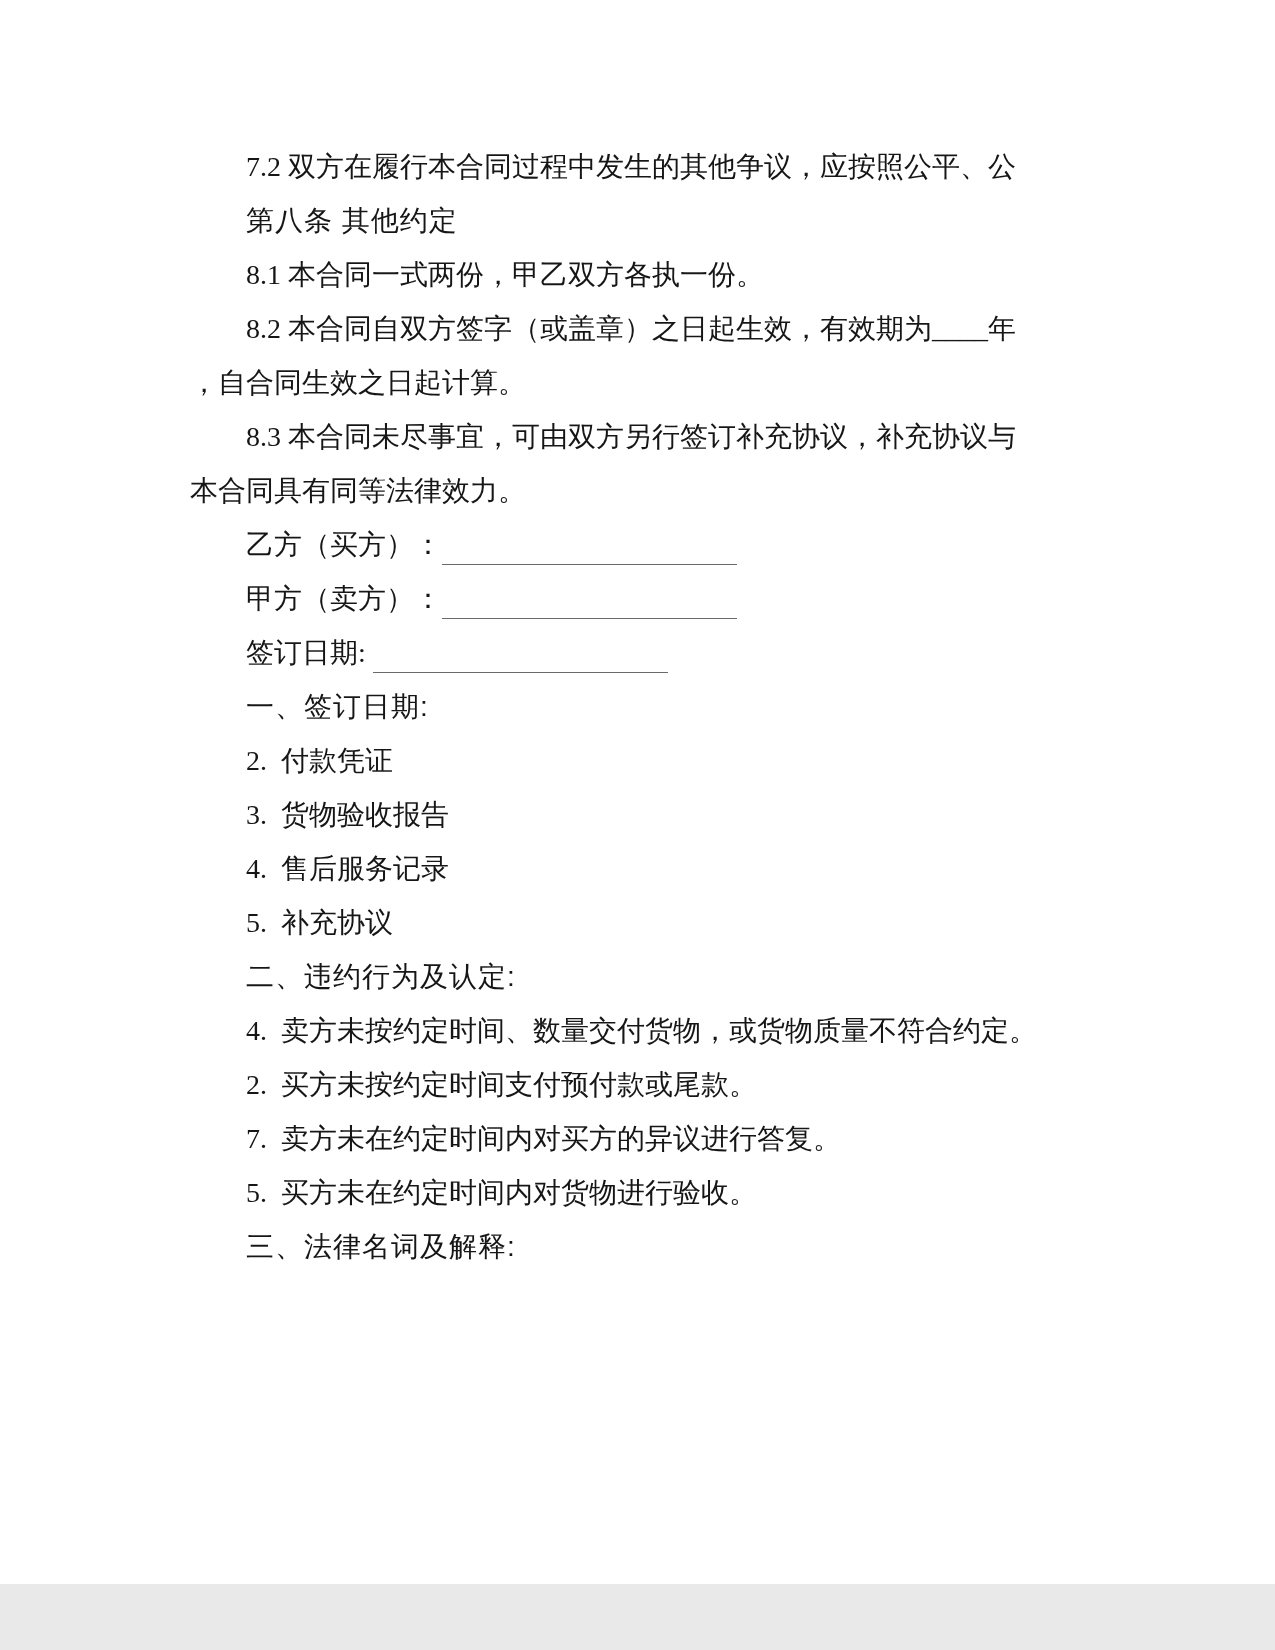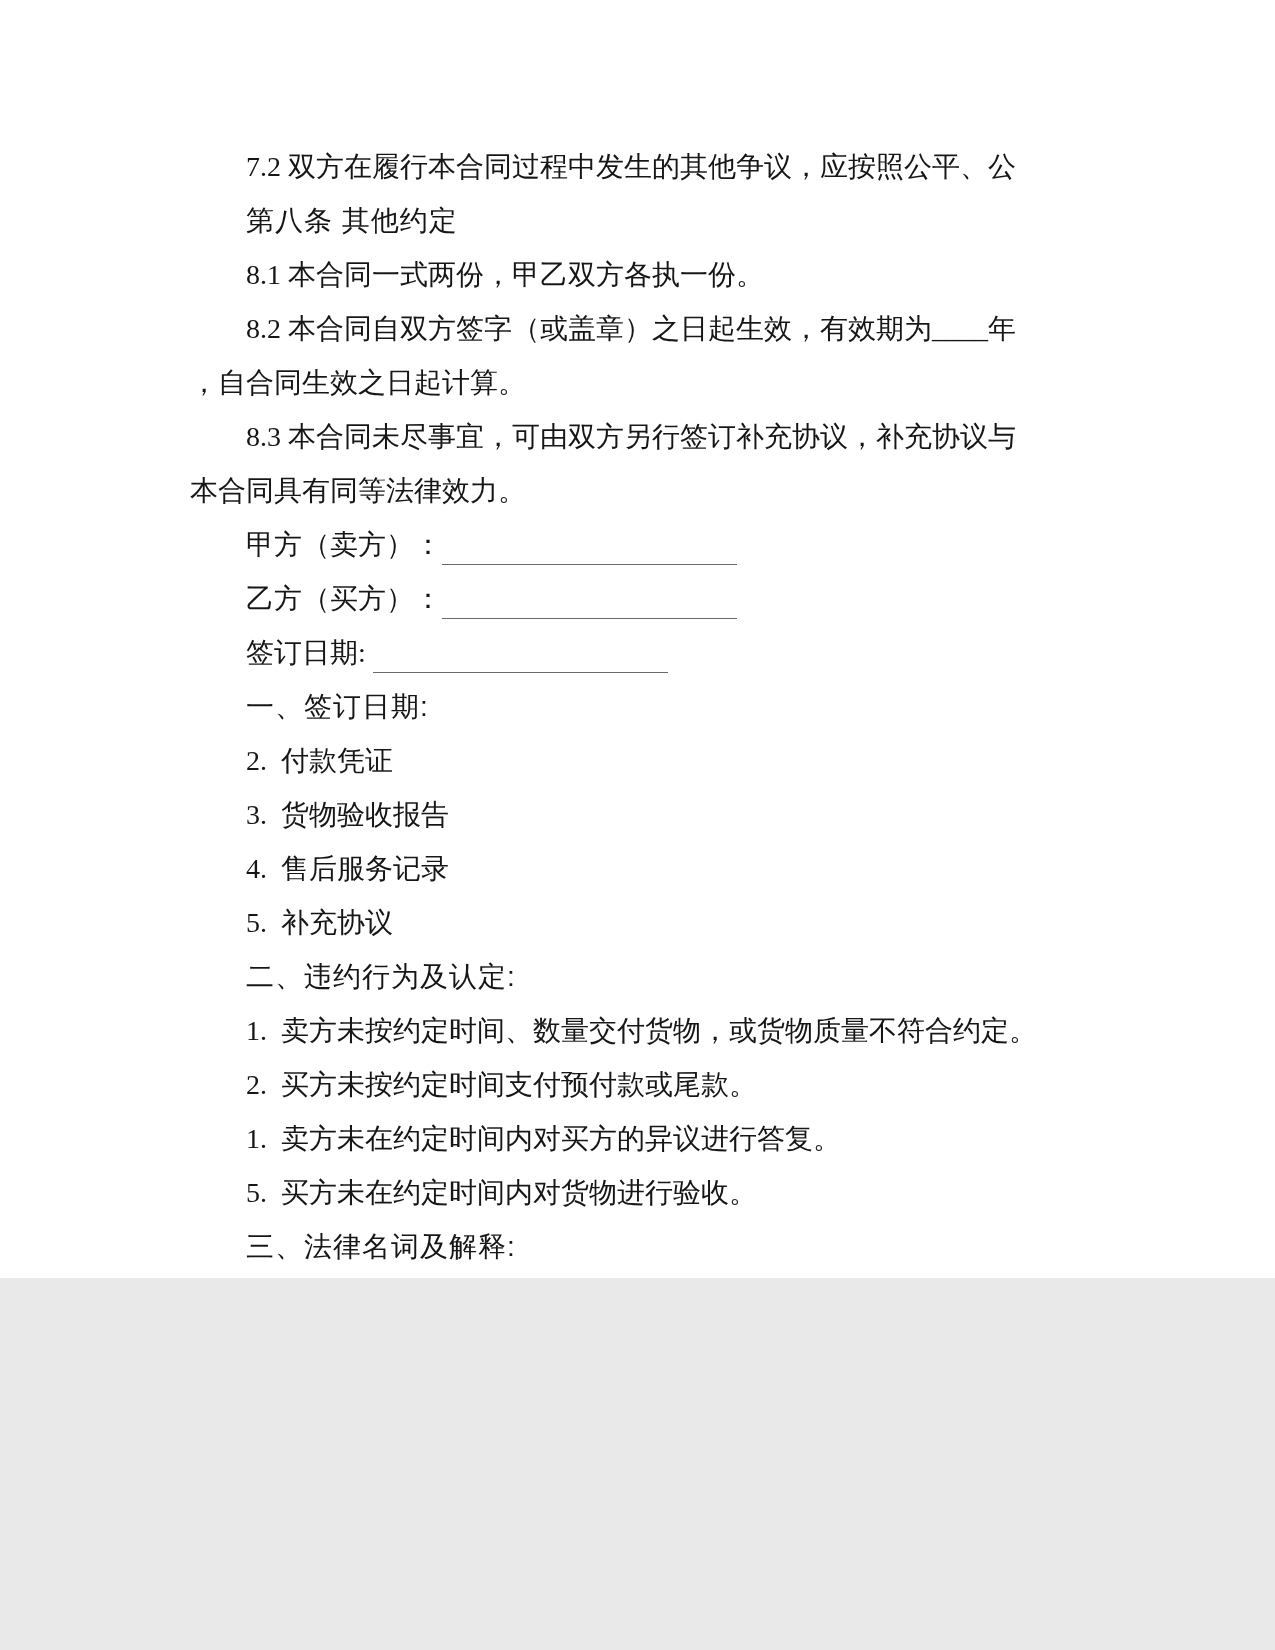--- a/index.html
+++ b/index.html
@@ -1,20 +1,20 @@
 <!DOCTYPE html>
 <html><head>
 <meta charset="utf-8">
 <style>
   * { margin: 0; padding: 0; box-sizing: border-box; }
   html, body { background: #e9e9e9; }
   .page {
     position: relative;
     width: 1275px;
-    height: 1278px;
+    height: 1584px;
     margin: 0 auto;
     background: #ffffff;
     overflow: hidden;
     font-family: "Liberation Serif", "DejaVu Serif", serif;
   }
   .content {
     position: absolute;
     left: 190px;
     top: 140px;
     width: 900px;
@@ -58,49 +58,49 @@
         <div class="line first">8.1 本合同一式两份，甲乙双方各执一份。</div>
       </div>
       <div class="block para">
         <div class="line first">8.2 本合同自双方签字（或盖章）之日起生效，有效期为____年</div>
         <div class="line">，自合同生效之日起计算。</div>
       </div>
       <div class="block para">
         <div class="line first">8.3 本合同未尽事宜，可由双方另行签订补充协议，补充协议与</div>
         <div class="line">本合同具有同等法律效力。</div>
       </div>
+      <div class="block signature"><span class="sig-label">乙方（买方）：</span><span class="blank"></span></div>
       <div class="block signature"><span class="sig-label">甲方（卖方）：</span><span class="blank"></span></div>
-      <div class="block signature"><span class="sig-label">乙方（买方）：</span><span class="blank"></span></div>
       <div class="block signature"><span class="sig-label">签订日期: </span><span class="blank"></span></div>
       <div class="block heading">
         <div class="line first">一、签订日期:</div>
       </div>
       <div class="block list-item">
         <div class="line first">2.  付款凭证</div>
       </div>
       <div class="block list-item">
         <div class="line first">3.  货物验收报告</div>
       </div>
       <div class="block list-item">
         <div class="line first">4.  售后服务记录</div>
       </div>
       <div class="block list-item">
         <div class="line first">5.  补充协议</div>
       </div>
       <div class="block heading">
         <div class="line first">二、违约行为及认定:</div>
       </div>
       <div class="block list-item">
-        <div class="line first">1.  卖方未按约定时间、数量交付货物，或货物质量不符合约定。</div>
+        <div class="line first">4.  卖方未按约定时间、数量交付货物，或货物质量不符合约定。</div>
       </div>
       <div class="block list-item">
         <div class="line first">2.  买方未按约定时间支付预付款或尾款。</div>
       </div>
       <div class="block list-item">
-        <div class="line first">1.  卖方未在约定时间内对买方的异议进行答复。</div>
+        <div class="line first">7.  卖方未在约定时间内对买方的异议进行答复。</div>
       </div>
       <div class="block list-item">
         <div class="line first">5.  买方未在约定时间内对货物进行验收。</div>
       </div>
       <div class="block heading">
         <div class="line first">三、法律名词及解释:</div>
       </div>
     </div>
 </div>
 

